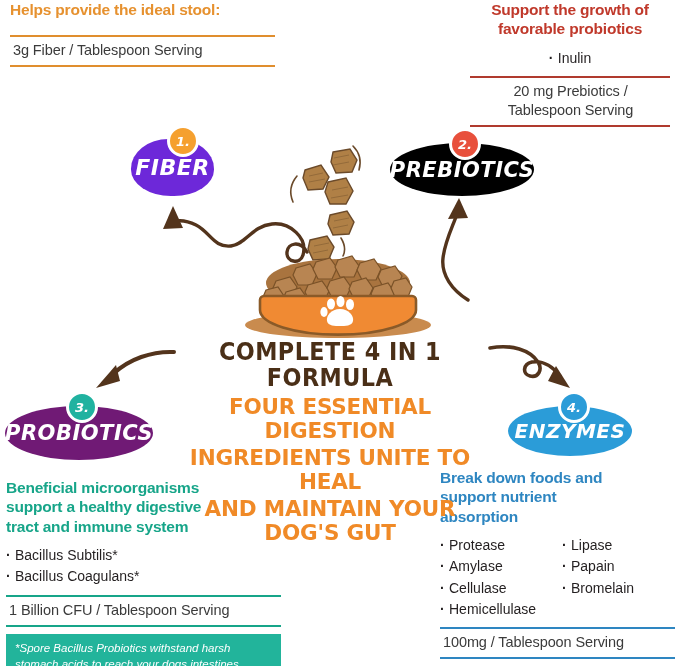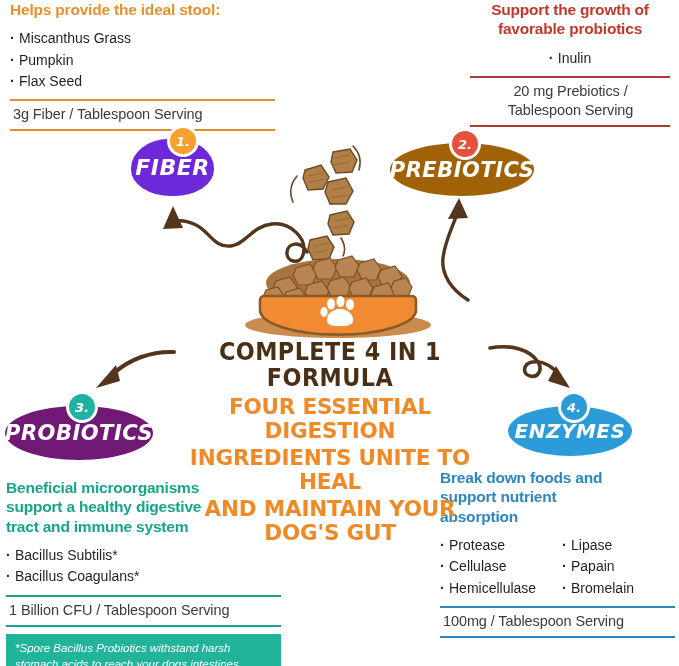--- a/index.html
+++ b/index.html
@@ -134,21 +134,21 @@
     border-radius: 45% 45% 48% 48% / 52% 52% 46% 46%;
   }
   #badge-fiber .badge-label { font-size: 22px; }
   #badge-fiber .badge-num {
     background: #F5A02F; width: 26px; height: 26px;
     left: 36px; top: -14px;
   }
 
   
   #badge-prebio { left: 390px; top: 143px; width: 144px; height: 53px; }
-  #badge-prebio .badge-body { background: #a16207; border-radius: 50%; }
+  #badge-prebio .badge-body { background: #000000; border-radius: 50%; }
   #badge-prebio .badge-label { font-size: 21px; }
   #badge-prebio .badge-num {
     background: #E8503C; width: 26px; height: 26px;
     left: 59px; top: -15px;
   }
 
   
   #badge-probio { left: 5px; top: 406px; width: 148px; height: 54px; }
   #badge-probio .badge-body { background: #701a75; border-radius: 50%; }
   #badge-probio .badge-label { font-size: 21px; }
@@ -276,25 +276,20 @@
         <ellipse cx="350" cy="304.5" rx="4" ry="5.5"></ellipse>
         <ellipse cx="324" cy="312" rx="3.6" ry="5"></ellipse>
         <path d="M340,309 c9,0 14,7 13,12 c-1,5 -8,5 -13,5 c-5,0 -12,0 -13,-5 c-1,-5 4,-12 13,-12 Z"></path>
       </g>
     </g>
   </svg>
 
   <div class="panel" id="panel-fiber">
     <div class="hdr hdr-fiber">Helps provide the ideal stool:</div>
     <div class="gap-a"></div>
-    <ul class="bullets">
-      <li>Miscanthus Grass</li>
-      <li>Pumpkin</li>
-      <li>Flax Seed</li>
-    </ul>
     <div class="gap-b"></div>
     <div class="rule rule-fiber"></div>
     <div class="serv-box">
       <div class="serving">3g Fiber / Tablespoon Serving</div>
     </div>
     <div class="rule rule-fiber"></div>
   </div>
 
   <div class="panel" id="panel-prebio">
     <div class="hdr hdr-prebio">Support the growth of</div>
@@ -334,20 +329,21 @@
   </div>
 
   <div class="panel" id="panel-enzyme">
     <div class="hdr hdr-enzyme">Break down foods and</div>
     <div class="hdr hdr-enzyme">support nutrient</div>
     <div class="hdr hdr-enzyme">absorption</div>
     <div class="gap-a"></div>
     <div class="cols">
       <ul class="bullets col-a">
         <li>Protease</li>
+        <li>Amylase</li>
         <li>Cellulase</li>
         <li>Hemicellulase</li>
       </ul>
       <ul class="bullets col-b">
         <li>Lipase</li>
         <li>Papain</li>
         <li>Bromelain</li>
       </ul>
     </div>
     <div class="gap-b"></div>

